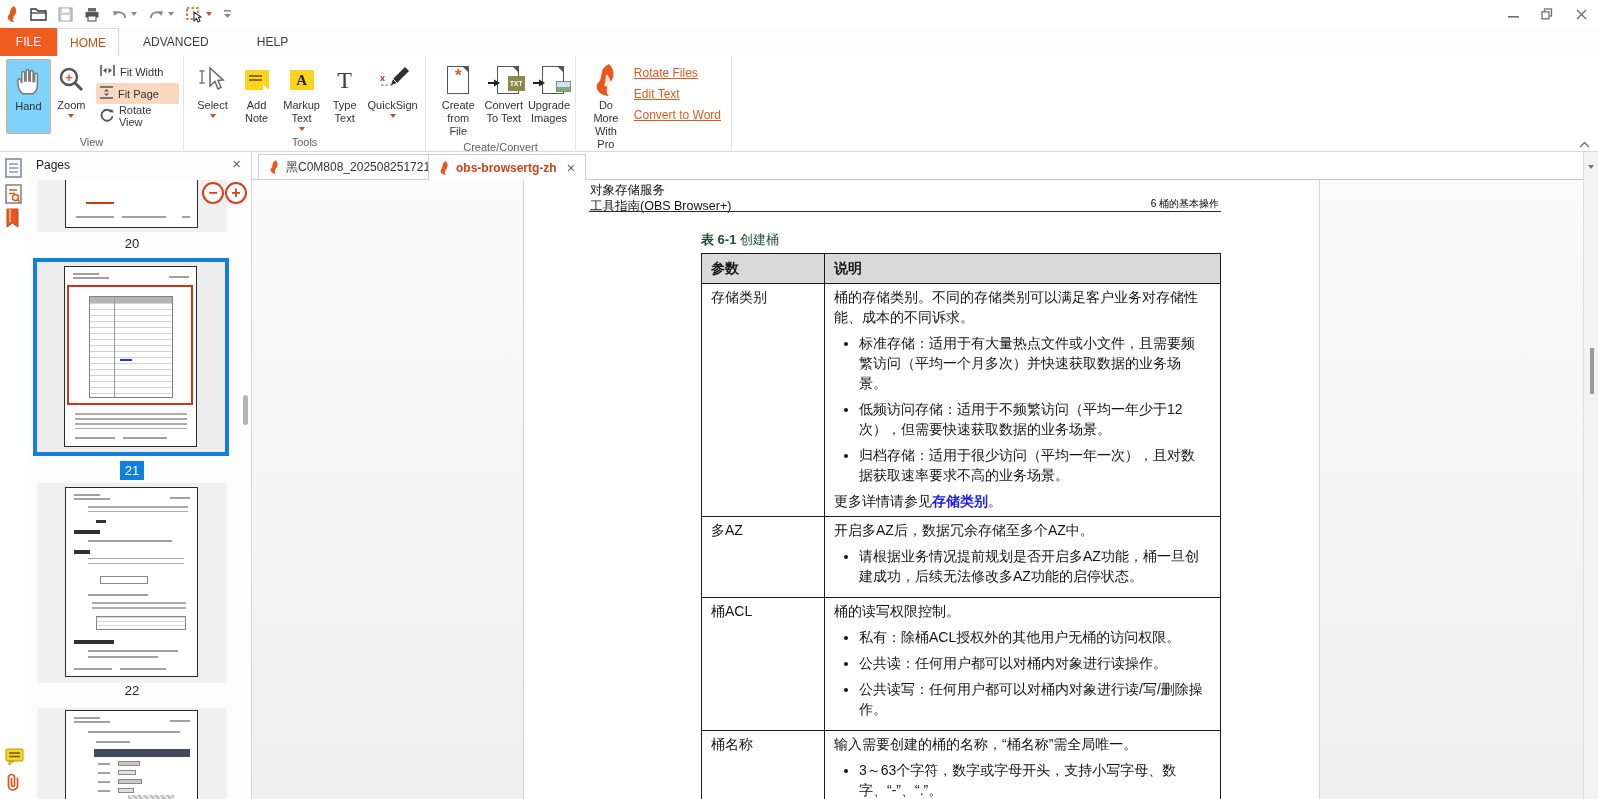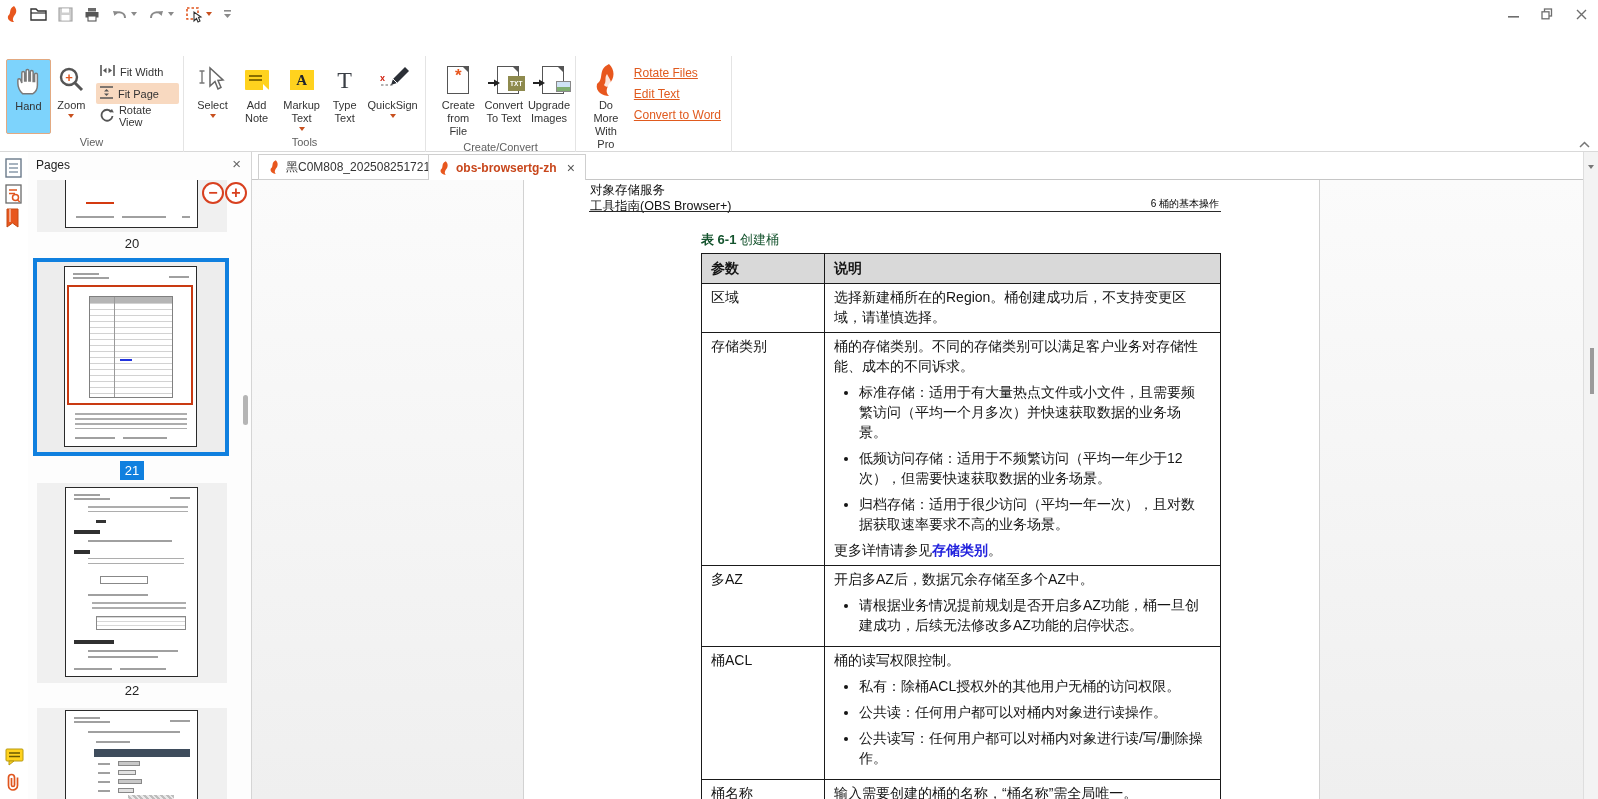--- a/index.html
+++ b/index.html
@@ -193,20 +193,26 @@
           </svg>
       </span>
       <span class="win-btn">
         <svg width="11" height="11" viewBox="0 0 11 11">
             <path d="M1 1 L10 10 M10 1 L1 10" stroke="#6e6e6e" stroke-width="1.4"></path>
           </svg>
       </span>
     </div>
   </div>
 
+  <div class="tabrow">
+    <div class="rtab file">FILE</div>
+    <div class="rtab home">HOME</div>
+    <div class="rtab plain">ADVANCED</div>
+    <div class="rtab plain">HELP</div>
+  </div>
 
   <div class="ribbon">
 
     <div class="group" style="width:184px">
       <div class="group-items">
         <div class="big-btn sel-strong" style="width:48px">
           <span class="icz">
             <svg width="30" height="32" viewBox="0 0 28 30">
                 <path d="M9 27C6.5 24.5 4.5 21 4.5 17v-3c0-1.5 2-1.5 2.5-.2l1.2 3V7.5c0-1.8 2.6-1.8 2.6 0V15h1.4V5.5c0-1.8 2.6-1.8 2.6 0V15h1.4V6.5c0-1.8 2.6-1.8 2.6 0V15.5h1.4V9c0-1.7 2.6-1.7 2.6 0v10c0 4-1.8 6.5-4.5 8z" fill="#fff" stroke="#7a7a7a" stroke-width="1.4"></path>
               </svg>
@@ -526,26 +532,20 @@
     </div>
 
     <table class="pdf-table">
       <thead>
         <tr>
           <th class="c1">参数</th>
           <th>说明</th>
         </tr>
       </thead>
       <tbody>
-          <tr>
-            <td class="c1">区域</td>
-            <td>
-              <div class="intro">选择新建桶所在的Region。桶创建成功后，不支持变更区域，请谨慎选择。</div>
-            </td>
-          </tr>
           <tr>
             <td class="c1">存储类别</td>
             <td>
               <div class="intro">桶的存储类别。不同的存储类别可以满足客户业务对存储性能、成本的不同诉求。</div>
               <ul>
                 <li>标准存储：适用于有大量热点文件或小文件，且需要频繁访问（平均一个月多次）并快速获取数据的业务场景。</li>
                 <li>低频访问存储：适用于不频繁访问（平均一年少于12次），但需要快速获取数据的业务场景。</li>
                 <li>归档存储：适用于很少访问（平均一年一次），且对数据获取速率要求不高的业务场景。</li>
               </ul>
               <div class="footer">更多详情请参见<span class="doc-link">存储类别</span>。</div>

